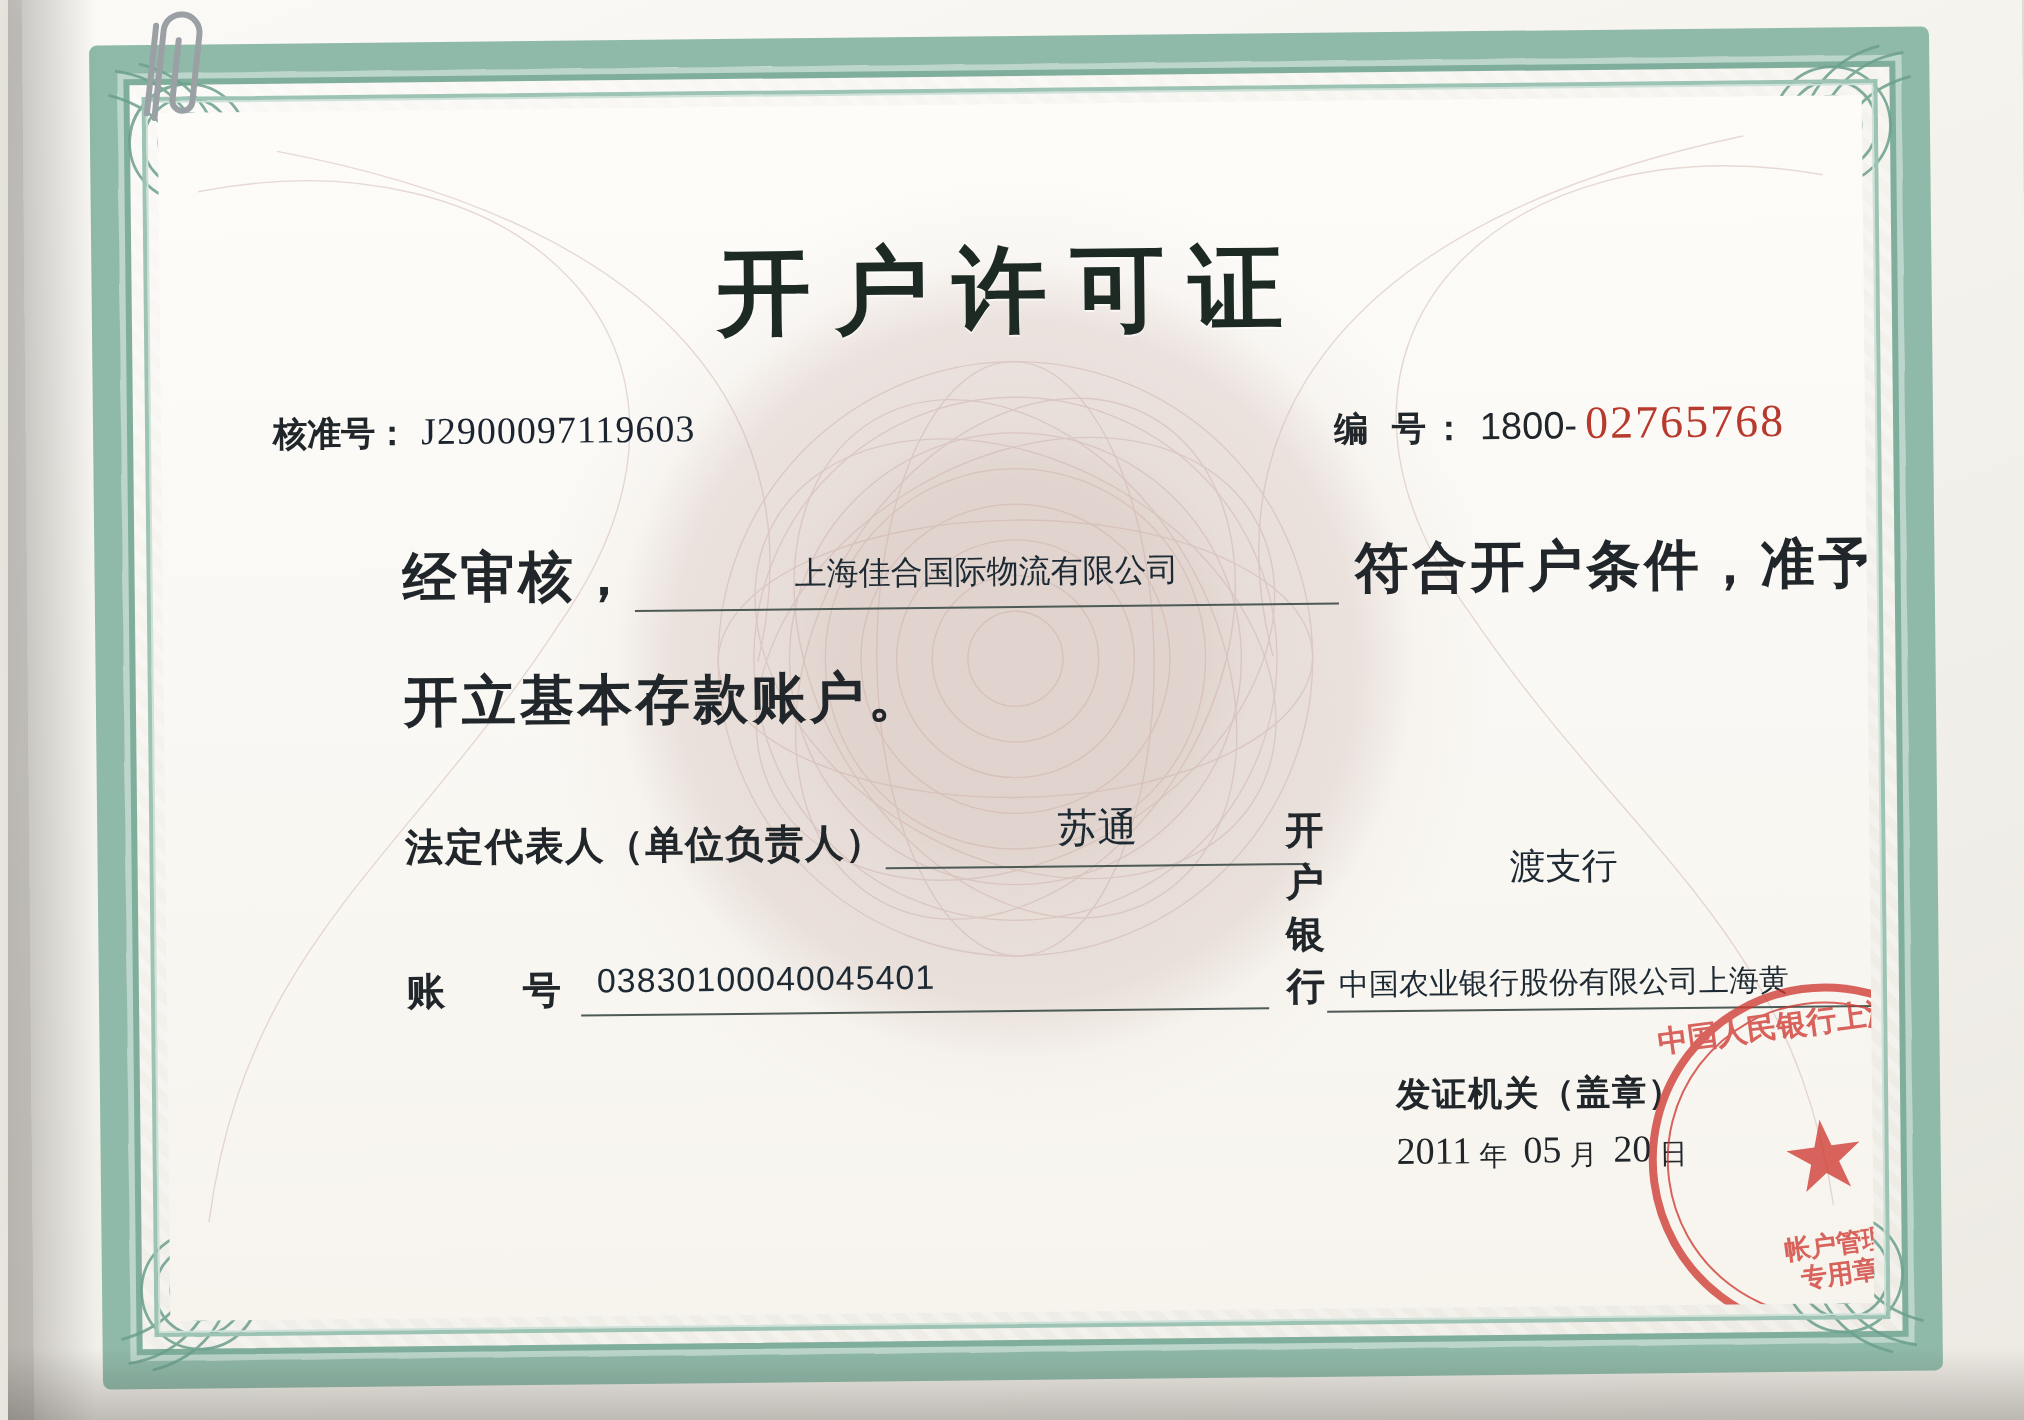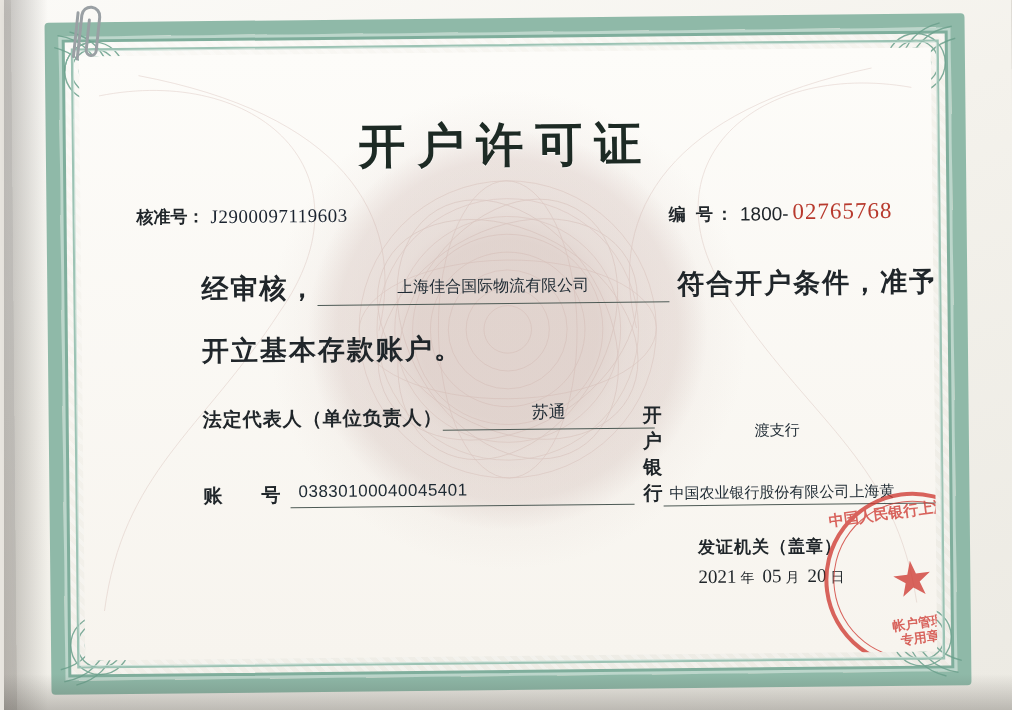--- a/index.html
+++ b/index.html
@@ -68,41 +68,41 @@
     color:#1d2a24;
     text-shadow:0 1px 0 rgba(255,255,255,.6);
   }
   .row{position:absolute;font-family:"Liberation Sans", sans-serif;color:#20262a;}
   .lbl{font-family:"DejaVu Sans", sans-serif;font-weight:bold;}
 
   .approval{left:56px;top:150px;font-size:17px;display:flex;align-items:flex-end;gap:6px;}
   .approval .val{font-family:"Liberation Serif", serif;font-size:19px;letter-spacing:.5px;color:#1b2430;}
 
   .serial{right:40px;top:150px;font-size:17px;display:flex;align-items:flex-end;gap:4px;}
-  .serial .lbl{letter-spacing:3px;font-family:Liberation Serif, serif;}
+  .serial .lbl{letter-spacing:3px;}
   .serial .pre{font-size:19px;}
   .serial .num{color:#b83a2e;font-family:"Liberation Serif", serif;font-size:23px;letter-spacing:1px;}
 
   .para1{left:120px;top:216px;width:740px;font-size:27px;display:flex;align-items:flex-end;}
   .para1 .lbl{font-size:27px;letter-spacing:2px;}
   .fill{
     position:relative;display:inline-block;border-bottom:1.5px solid #4d5a55;
     min-width:340px;text-align:center;padding:0 6px 2px;
   }
   .fill span{
     font-family:"Liberation Sans", sans-serif;font-size:16px;color:#1e2a33;letter-spacing:0;
     position:relative;top:-3px;
   }
   .para1 .tail{font-size:27px;letter-spacing:2px;margin-left:8px;}
   .para2{left:120px;top:278px;font-size:27px;letter-spacing:2px;}
 
   .rep{left:120px;top:352px;font-size:19px;display:flex;align-items:flex-end;}
   .rep .lbl{font-size:19px;letter-spacing:1px;}
   .rep .fill{min-width:200px;}
-  .rep .fill span{font-size:17px;}
+  .rep .fill span{font-size:20px;}
 
   .bank{left:560px;top:352px;font-size:19px;display:flex;align-items:flex-end;}
   .bank .lbl{font-size:19px;letter-spacing:1px;}
   .bank .fill{min-width:266px;border-bottom:1.5px solid #4d5a55;text-align:left;}
   .bank .fill span{font-size:15px;line-height:17px;display:inline-block;top:0;}
 
   .acct{left:120px;top:428px;font-size:19px;display:flex;align-items:flex-end;}
   .acct .lbl{font-size:19px;letter-spacing:10px;}
   .acct .fill{min-width:330px;text-align:left;padding-left:8px;}
   .acct .fill span{font-size:17px;letter-spacing:.5px;}
@@ -260,33 +260,33 @@
             <span>苏通</span>
           </span>
         </div>
 
         <div class="row bank">
           <span class="lbl">开户银行</span>
           <span class="fill">
             <span>中国农业银行股份有限公司上海黄</span>
           </span>
         </div>
-        <div class="line2 bank-line2" style="position:absolute;left:672px;top:372px;font-family:Liberation Serif, serif;font-size:15px;color:#1e2a33;">渡支行</div>
+        <div class="line2 bank-line2" style="position:absolute;left:672px;top:372px;font-family:Liberation Serif, serif;font-size:18px;color:#1e2a33;">渡支行</div>
 
         <div class="row acct">
           <span class="lbl">账　号</span>
           <span class="fill">
             <span>03830100040045401</span>
           </span>
         </div>
 
         <div class="row issuer lbl">发证机关（盖章）</div>
 
         <div class="row date">
-          <span class="d">2021</span>
+          <span class="d">2011</span>
           <span class="u">年</span>
           <span class="d">05</span>
           <span class="u">月</span>
           <span class="d">20</span>
           <span class="u">日</span>
         </div>
 
         <div class="seal">
           <div class="ring"></div>
           <div class="ring2"></div>

